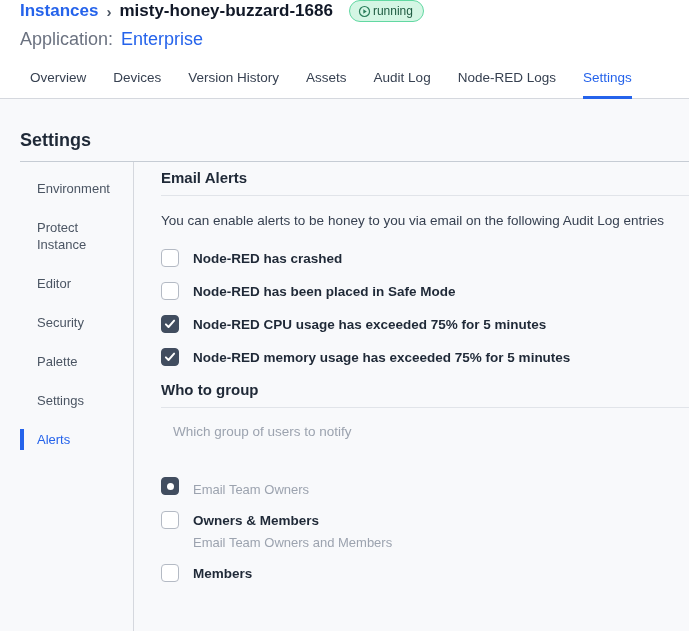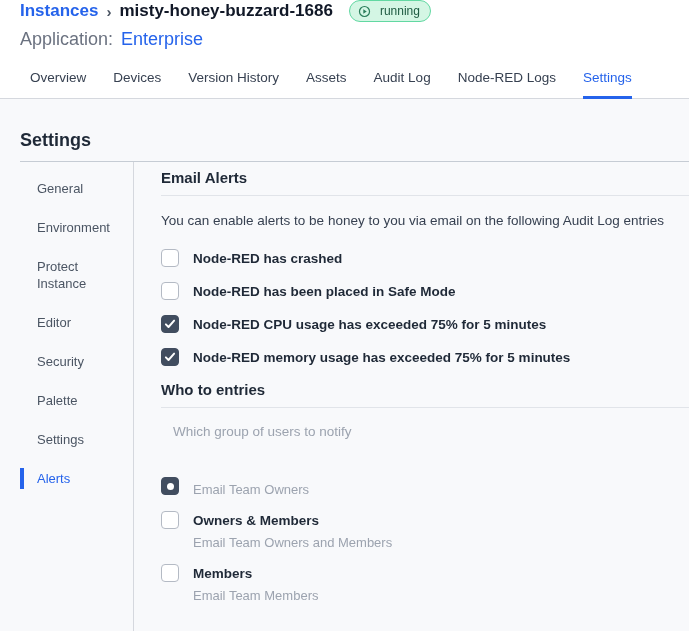--- a/index.html
+++ b/index.html
@@ -17,21 +17,21 @@
   .page-header { padding: 0 20px 0 20px; background: #ffffff; }
   .breadcrumb-row { display: flex; align-items: center; }
   .breadcrumb-root {
     color: #2563eb; font-size: 17px; font-weight: 700;
     text-decoration: none; cursor: pointer;
   }
   .breadcrumb-sep { color: #4b5563; font-size: 15px; font-weight: 700; margin: 0 8px; }
   .breadcrumb-current { color: #111827; font-size: 17px; font-weight: 700; }
   .status-badge {
     margin-left: 16px;
-    display: inline-flex; align-items: center; gap: 9px;
+    display: inline-flex; align-items: center; gap: 2px;
     background: #d4f6e4; border: 1px solid #62d8a2; color: #1e5a41;
     font-size: 12px; border-radius: 999px; padding: 3px 10px 3px 8px;
   }
   .app-row { margin-top: 7px; font-size: 18px; color: #6b7280; }
   .app-link { color: #2563eb; text-decoration: none; cursor: pointer; margin-left: 3px; }
 
   
   .tabbar {
     display: flex; gap: 27px;
     padding: 14px 20px 0 30px;
@@ -134,21 +134,20 @@
   <div class="tab">Node-RED Logs</div>
   <div class="tab active">Settings</div>
 </nav>
 
 <div class="content">
   <h2 class="page-title">Settings</h2>
   <hr class="page-title-divider">
 
   <div class="columns">
     <aside class="settings-sidebar">
-      <div class="side-item">General</div>
       <div class="side-item">Environment</div>
       <div class="side-item">Protect Instance</div>
       <div class="side-item">Editor</div>
       <div class="side-item">Security</div>
       <div class="side-item">Palette</div>
       <div class="side-item">Settings</div>
       <div class="side-item active">Alerts</div>
     </aside>
 
     <main class="settings-main">
@@ -178,21 +177,21 @@
           <span class="box checked">
             <svg width="12" height="12" viewBox="0 0 16 16">
               <path d="M2.5 8.5 L6 12 L13.5 3.5" stroke="#ffffff" stroke-width="2.6" fill="none" stroke-linecap="round" stroke-linejoin="round"></path>
             </svg>
           </span>
           <span class="opt-label">Node-RED memory usage has exceeded 75% for 5 minutes</span>
         </div>
       </section>
 
       <section class="who-section">
-        <h3 class="section-title">Who to entries</h3>
+        <h3 class="section-title">Who to group</h3>
         <hr class="section-divider">
         <p class="section-hint">Which group of users to notify</p>
 
         <div class="opt-row radio-row">
           <span class="box checked">
             <span class="radio-dot"></span>
           </span>
           <span>
             <span class="opt-sub" style="display:block;">Email Team Owners</span>
           </span>
@@ -201,20 +200,19 @@
           <span class="box"></span>
           <span>
             <span class="opt-label" style="display:block;">Owners &amp; Members</span>
             <span class="opt-sub" style="display:block;">Email Team Owners and Members</span>
           </span>
         </div>
         <div class="opt-row radio-row">
           <span class="box"></span>
           <span>
             <span class="opt-label" style="display:block;">Members</span>
-            <span class="opt-sub" style="display:block;">Email Team Members</span>
           </span>
         </div>
       </section>
 
     </main>
   </div>
 </div>
 
 </body></html>

